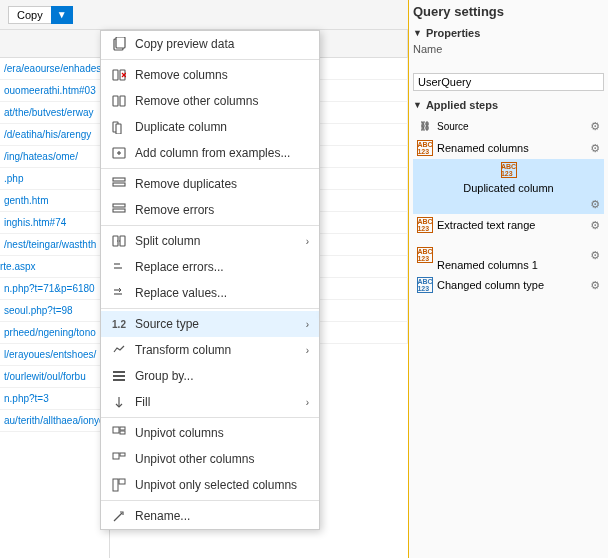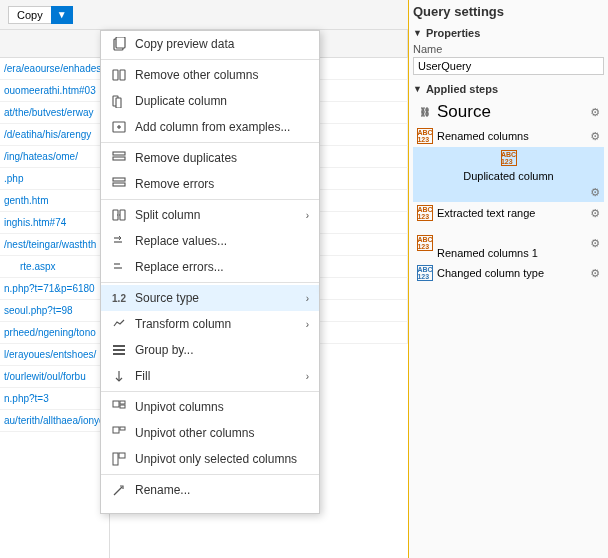--- a/index.html
+++ b/index.html
@@ -129,21 +129,21 @@
       gap: 4px;
     }
 
     .chevron {
       font-size: 9px;
     }
 
     .prop-label {
       font-size: 11px;
       color: #555;
-      margin-bottom: 2px;
+      margin-bottom: 18px;
     }
 
     .prop-input {
       width: 100%;
       border: 1px solid #ccc;
       padding: 2px 4px;
       font-size: 11px;
       margin-bottom: 8px;
     }
 
@@ -267,21 +267,21 @@
           <div id="url-cells" style="overflow:hidden;">
           <div style="height: 22px; display: flex; align-items: center; padding: 0px 4px; font-size: 10px; color: rgb(0, 120, 212); border-bottom: 1px solid rgb(240, 240, 240); overflow: hidden; white-space: nowrap;">/era/eaourse/enhades/</div>
               <div style="height: 22px; display: flex; align-items: center; padding: 0px 4px; font-size: 10px; color: rgb(0, 120, 212); border-bottom: 1px solid rgb(240, 240, 240); overflow: hidden; white-space: nowrap;">ouomeerathi.htm#03</div>
               <div style="height: 22px; display: flex; align-items: center; padding: 0px 4px; font-size: 10px; color: rgb(0, 120, 212); border-bottom: 1px solid rgb(240, 240, 240); overflow: hidden; white-space: nowrap;">at/the/butvest/erway</div>
               <div style="height: 22px; display: flex; align-items: center; padding: 0px 4px; font-size: 10px; color: rgb(0, 120, 212); border-bottom: 1px solid rgb(240, 240, 240); overflow: hidden; white-space: nowrap;">/d/eatiha/his/arengy</div>
               <div style="height: 22px; display: flex; align-items: center; padding: 0px 4px; font-size: 10px; color: rgb(0, 120, 212); border-bottom: 1px solid rgb(240, 240, 240); overflow: hidden; white-space: nowrap;">/ing/hateas/ome/</div>
               <div style="height: 22px; display: flex; align-items: center; padding: 0px 4px; font-size: 10px; color: rgb(0, 120, 212); border-bottom: 1px solid rgb(240, 240, 240); overflow: hidden; white-space: nowrap;">.php</div>
               <div style="height: 22px; display: flex; align-items: center; padding: 0px 4px; font-size: 10px; color: rgb(0, 120, 212); border-bottom: 1px solid rgb(240, 240, 240); overflow: hidden; white-space: nowrap;">genth.htm</div>
               <div style="height: 22px; display: flex; align-items: center; padding: 0px 4px; font-size: 10px; color: rgb(0, 120, 212); border-bottom: 1px solid rgb(240, 240, 240); overflow: hidden; white-space: nowrap;">inghis.htm#74</div>
               <div style="height: 22px; display: flex; align-items: center; padding: 0px 4px; font-size: 10px; color: rgb(0, 120, 212); border-bottom: 1px solid rgb(240, 240, 240); overflow: hidden; white-space: nowrap;">/nest/teingar/wasthth</div>
-              <div style="height: 22px; display: flex; align-items: center; padding: 0px 20px; font-size: 10px; color: rgb(0, 120, 212); border-bottom: 1px solid rgb(240, 240, 240); overflow: hidden; white-space: nowrap;">rte.aspx</div>
+              <div style="height: 22px; display: flex; align-items: center; padding: 0px 0; font-size: 10px; color: rgb(0, 120, 212); border-bottom: 1px solid rgb(240, 240, 240); overflow: hidden; white-space: nowrap;">rte.aspx</div>
               <div style="height: 22px; display: flex; align-items: center; padding: 0px 4px; font-size: 10px; color: rgb(0, 120, 212); border-bottom: 1px solid rgb(240, 240, 240); overflow: hidden; white-space: nowrap;">n.php?t=71&amp;p=6180</div>
               <div style="height: 22px; display: flex; align-items: center; padding: 0px 4px; font-size: 10px; color: rgb(0, 120, 212); border-bottom: 1px solid rgb(240, 240, 240); overflow: hidden; white-space: nowrap;">seoul.php?t=98</div>
               <div style="height: 22px; display: flex; align-items: center; padding: 0px 4px; font-size: 10px; color: rgb(0, 120, 212); border-bottom: 1px solid rgb(240, 240, 240); overflow: hidden; white-space: nowrap;">prheed/ngening/tono</div>
               <div style="height: 22px; display: flex; align-items: center; padding: 0px 4px; font-size: 10px; color: rgb(0, 120, 212); border-bottom: 1px solid rgb(240, 240, 240); overflow: hidden; white-space: nowrap;">l/erayoues/entshoes/</div>
               <div style="height: 22px; display: flex; align-items: center; padding: 0px 4px; font-size: 10px; color: rgb(0, 120, 212); border-bottom: 1px solid rgb(240, 240, 240); overflow: hidden; white-space: nowrap;">t/ourlewit/oul/forbu</div>
               <div style="height: 22px; display: flex; align-items: center; padding: 0px 4px; font-size: 10px; color: rgb(0, 120, 212); border-bottom: 1px solid rgb(240, 240, 240); overflow: hidden; white-space: nowrap;">n.php?t=3</div>
               <div style="height: 22px; display: flex; align-items: center; padding: 0px 4px; font-size: 10px; color: rgb(0, 120, 212); border-bottom: 1px solid rgb(240, 240, 240); overflow: hidden; white-space: nowrap;">au/terith/allthaea/ionyouarewa.php?t=17&amp;p=...</div>
             </div>
         </div>
 
@@ -410,21 +410,21 @@
     <input class="prop-input" type="text" value="UserQuery" style="">
     
     <div class="section-header">
       <span class="chevron">▼</span>
       <span>Applied steps</span>
     </div>
     
     <ul class="steps-list" id="steps-list">
     <li class="step-item">
           <span class="step-icon chain">⛓</span>
-          <span style="font-size:17px;">Source</span>
+          <span style="font-size:10px;">Source</span>
           <span style="margin-left: auto; color: rgb(119, 119, 119); font-size: 11px; cursor: pointer;">⚙</span>
         </li>
         <li class="step-item">
           <span class="step-icon abc">ABC<br>123</span>
           <span style="font-size:11px;">Renamed columns</span>
           <span style="margin-left: auto; color: rgb(119, 119, 119); font-size: 11px; cursor: pointer;">⚙</span>
         </li>
         <li class="step-item active">
           <span class="step-icon abc">ABC<br>123</span>
           <span style="font-size:11px;">Duplicated column</span>
@@ -459,20 +459,31 @@
         </svg>
     </span>
     <span class="menu-label">Copy preview data</span>
   </div>
   <div class="menu-separator"></div>
   <div class="menu-item">
     <span class="menu-icon">
       <svg width="14" height="14" viewBox="0 0 14 14">
           <rect x="1" y="2" width="5" height="10" rx="0.5" fill="none" stroke="#555" stroke-width="1.1"></rect>
           <rect x="8" y="2" width="5" height="10" rx="0.5" fill="none" stroke="#555" stroke-width="1.1"></rect>
+          <line x1="10" y1="5" x2="14" y2="9" stroke="#d00" stroke-width="1.2"></line>
+          <line x1="14" y1="5" x2="10" y2="9" stroke="#d00" stroke-width="1.2"></line>
+        </svg>
+    </span>
+    <span class="menu-label">Remove columns</span>
+  </div>
+  <div class="menu-item">
+    <span class="menu-icon">
+      <svg width="14" height="14" viewBox="0 0 14 14">
+          <rect x="1" y="2" width="5" height="10" rx="0.5" fill="none" stroke="#555" stroke-width="1.1"></rect>
+          <rect x="8" y="2" width="5" height="10" rx="0.5" fill="none" stroke="#555" stroke-width="1.1"></rect>
         </svg>
     </span>
     <span class="menu-label">Remove other columns</span>
   </div>
   <div class="menu-item">
     <span class="menu-icon">
       <svg width="14" height="14" viewBox="0 0 14 14">
           <rect x="1" y="2" width="5" height="10" rx="0.5" fill="none" stroke="#555" stroke-width="1.1"></rect>
           <rect x="4" y="4" width="5" height="10" rx="0.5" fill="#fff" stroke="#555" stroke-width="1.1"></rect>
         </svg>
@@ -518,33 +529,33 @@
         </svg>
     </span>
     <span class="menu-label">Split column</span>
     <span class="submenu-arrow">›</span>
   </div>
   <div class="menu-item">
     <span class="menu-icon">
       <svg width="14" height="14" viewBox="0 0 14 14">
           <line x1="2" y1="4" x2="8" y2="4" stroke="#555" stroke-width="1.2"></line>
           <line x1="2" y1="8" x2="10" y2="8" stroke="#555" stroke-width="1.2"></line>
-          <polyline points="7,2 9,4 7,6" fill="none" stroke="#555" stroke-width="1"></polyline>
-        </svg>
-    </span>
-    <span class="menu-label">Replace values...</span>
+        </svg>
+    </span>
+    <span class="menu-label">Replace errors...</span>
   </div>
   <div class="menu-item">
     <span class="menu-icon">
       <svg width="14" height="14" viewBox="0 0 14 14">
           <line x1="2" y1="4" x2="8" y2="4" stroke="#555" stroke-width="1.2"></line>
           <line x1="2" y1="8" x2="10" y2="8" stroke="#555" stroke-width="1.2"></line>
-        </svg>
-    </span>
-    <span class="menu-label">Replace errors...</span>
+          <polyline points="7,2 9,4 7,6" fill="none" stroke="#555" stroke-width="1"></polyline>
+        </svg>
+    </span>
+    <span class="menu-label">Replace values...</span>
   </div>
   <div class="menu-separator"></div>
 
   <div class="menu-item change-type-open" style="position:relative;">
     <span class="menu-icon" style="font-size:10px; font-weight:bold; color:#555;">1.2</span>
     <span class="menu-label">Source type</span>
     <span class="submenu-arrow">›</span>
 
     <div class="submenu" style="top:0; left:100%; width:190px;">
       

